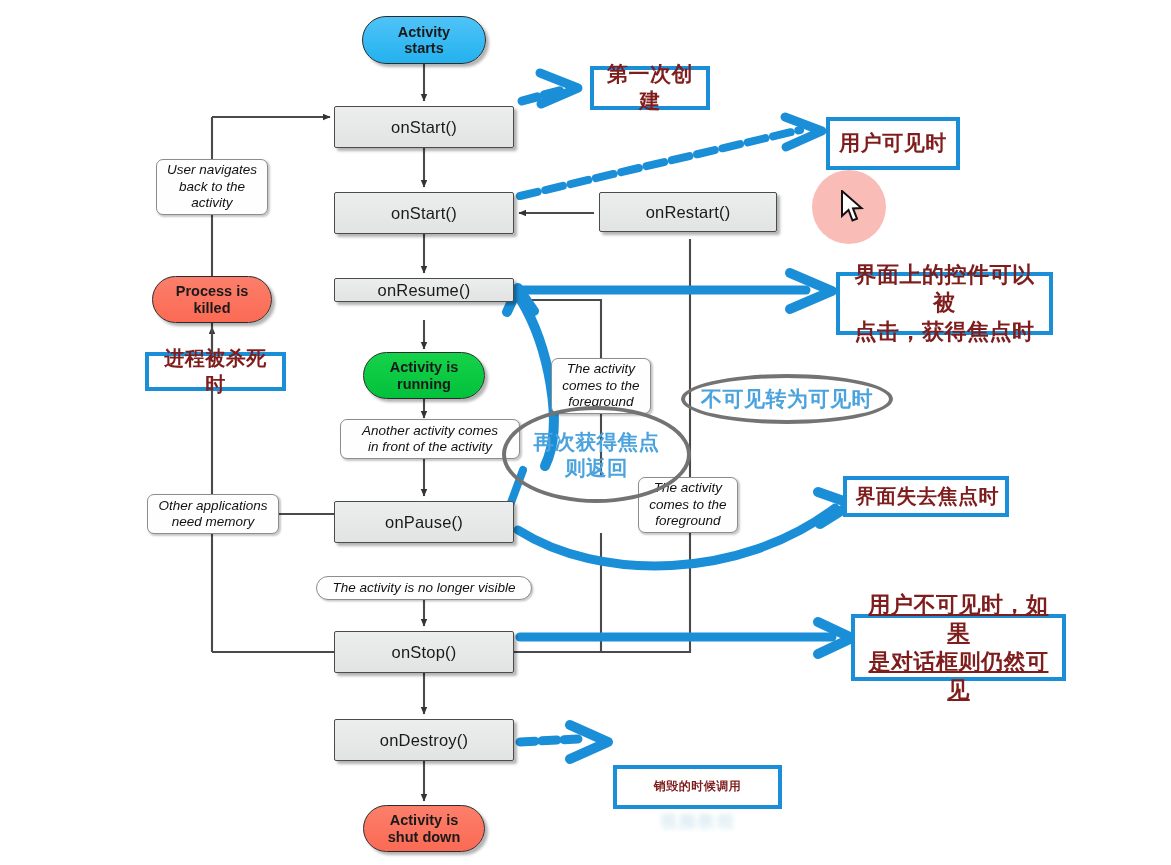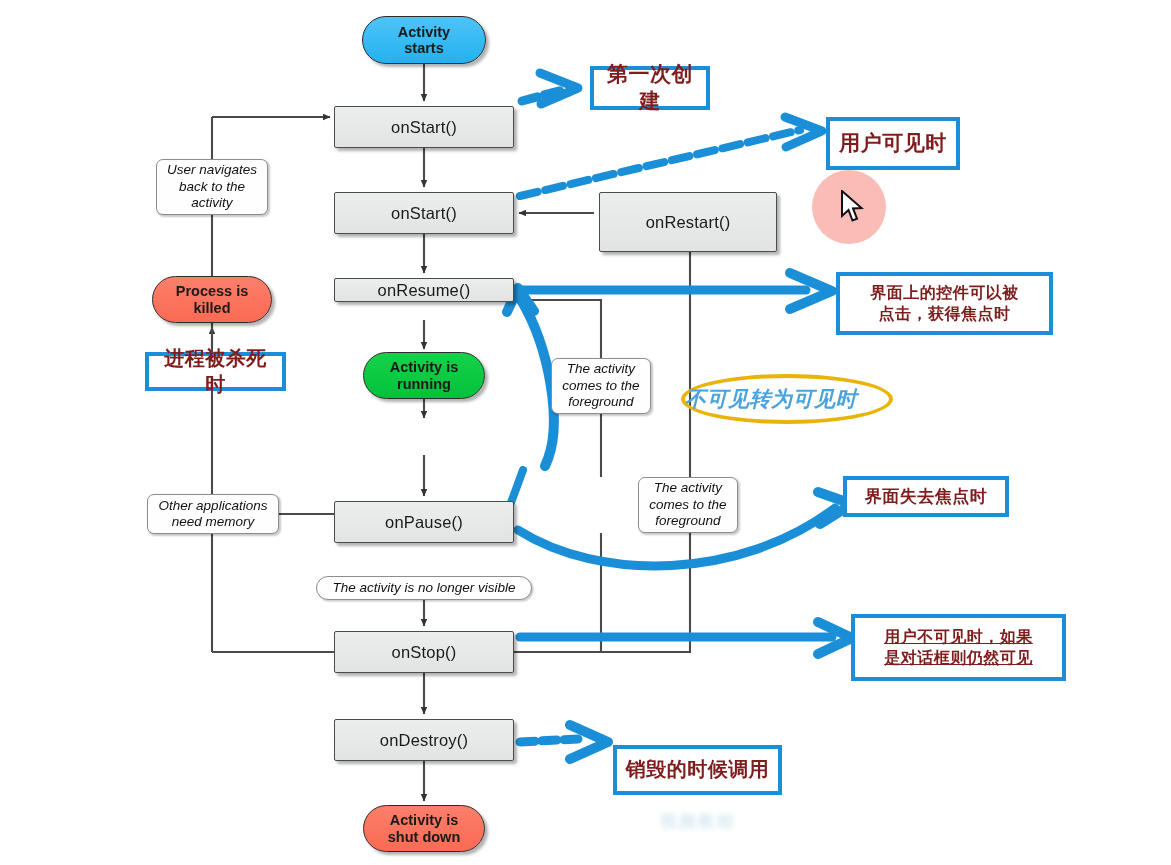--- a/index.html
+++ b/index.html
@@ -78,38 +78,38 @@
     font-weight:700;
     font-size:21px;
     line-height:1.28;
     display:flex;
     align-items:center;
     justify-content:center;
     text-align:center;
     padding:2px 6px;
     letter-spacing:.5px;
   }
-  .anno.two{font-size:16px;}
+  .anno.two{font-size:22px;}
 
   
   .oval{
     position:absolute;
     box-sizing:border-box;
-    border:4px solid #eab308;
+    border:4px solid #737373;
     border-radius:50%;
     background:transparent;
     color:#4ba3dd;
     font-weight:700;
     font-size:21px;
     line-height:1.25;
     display:flex;
     align-items:center;
+    justify-content:center;
     text-align:center;
     letter-spacing:.5px;
-    font-style:italic;
   }
   .oval.tall{font-size:20.5px;}
 
   
   .halo{
     position:absolute;
     border-radius:50%;
     background:#f9b3ad;
     opacity:.88;
   }
@@ -209,21 +209,21 @@
   </div>
 
   <div class="node mbox" style="left:334px;top:106px;width:180px;height:42px;">
     <span>onStart()</span>
   </div>
 
   <div class="node mbox" style="left:334px;top:192px;width:180px;height:42px;">
     <span>onStart()</span>
   </div>
 
-  <div class="node mbox" style="left:599px;top:192px;width:178px;height:60px;">
+  <div class="node mbox" style="left:599px;top:192px;width:178px;height:40px;">
     <span>onRestart()</span>
   </div>
 
   <div class="node mbox" style="left:334px;top:278px;width:180px;height:24px;">
     <span>onResume()</span>
   </div>
 
   <div class="node pill green" style="left:363px;top:352px;width:122px;height:47px;">
     <span style="white-space:pre-line">Activity is
 running</span>
@@ -256,20 +256,24 @@
 back to the
 activity</span>
   </div>
 
   <div class="cap" style="left:551px;top:358px;width:100px;height:56px;">
     <span style="white-space:pre-line">The activity
 comes to the
 foreground</span>
   </div>
 
+  <div class="cap" style="left:340px;top:419px;width:180px;height:40px;">
+    <span style="white-space:pre-line">Another activity comes
+in front of the activity</span>
+  </div>
 
   <div class="cap" style="left:147px;top:494px;width:132px;height:40px;">
     <span style="white-space:pre-line">Other applications
 need memory</span>
   </div>
 
   <div class="cap" style="left:638px;top:477px;width:100px;height:56px;">
     <span style="white-space:pre-line">The activity
 comes to the
 foreground</span>
@@ -293,31 +297,35 @@
   </div>
 
   <div class="anno" style="left:145px;top:352px;width:141px;height:39px;font-size:20px;">
     <span style="white-space:pre-line">进程被杀死时</span>
   </div>
 
   <div class="oval" style="left:681px;top:374px;width:212px;height:50px;">
     <span style="white-space:pre-line">不可见转为可见时</span>
   </div>
 
-
-  <div class="anno" style="left:843px;top:476px;width:166px;height:41px;font-size:17px;">
+  <div class="oval tall" style="left:502px;top:406px;width:189px;height:97px;">
+    <span style="white-space:pre-line">再次获得焦点
+则返回</span>
+  </div>
+
+  <div class="anno" style="left:843px;top:476px;width:166px;height:41px;font-size:20px;justify-content:flex-end;">
     <span style="white-space:pre-line">界面失去焦点时</span>
   </div>
 
   <div class="anno two" style="left:851px;top:614px;width:215px;height:67px;text-decoration:underline;">
     <span style="white-space:pre-line">用户不可见时，如果
 是对话框则仍然可见</span>
   </div>
 
-  <div class="anno" style="left:613px;top:745px;width:169px;height:50px;font-size:20px;">
+  <div class="anno" style="left:613px;top:765px;width:169px;height:44px;font-size:12px;">
     <span style="white-space:pre-line">销毁的时候调用</span>
   </div>
 
   <div class="halo" style="left:812px;top:170px;width:74px;height:74px;"></div>
 
   <svg class="cursor" style="left:840px;top:190px;" width="26" height="36" viewBox="0 0 26 36" xmlns="http://www.w3.org/2000/svg">
     <path d="M2,1 L2,26 L8.5,20 L12.5,30.5 L17,28.6 L13,18.4 L21.5,18 z" fill="#ffffff" stroke="#111111" stroke-width="2"></path>
   </svg>
 
   <div class="wm" style="left:660px;top:810px;">

